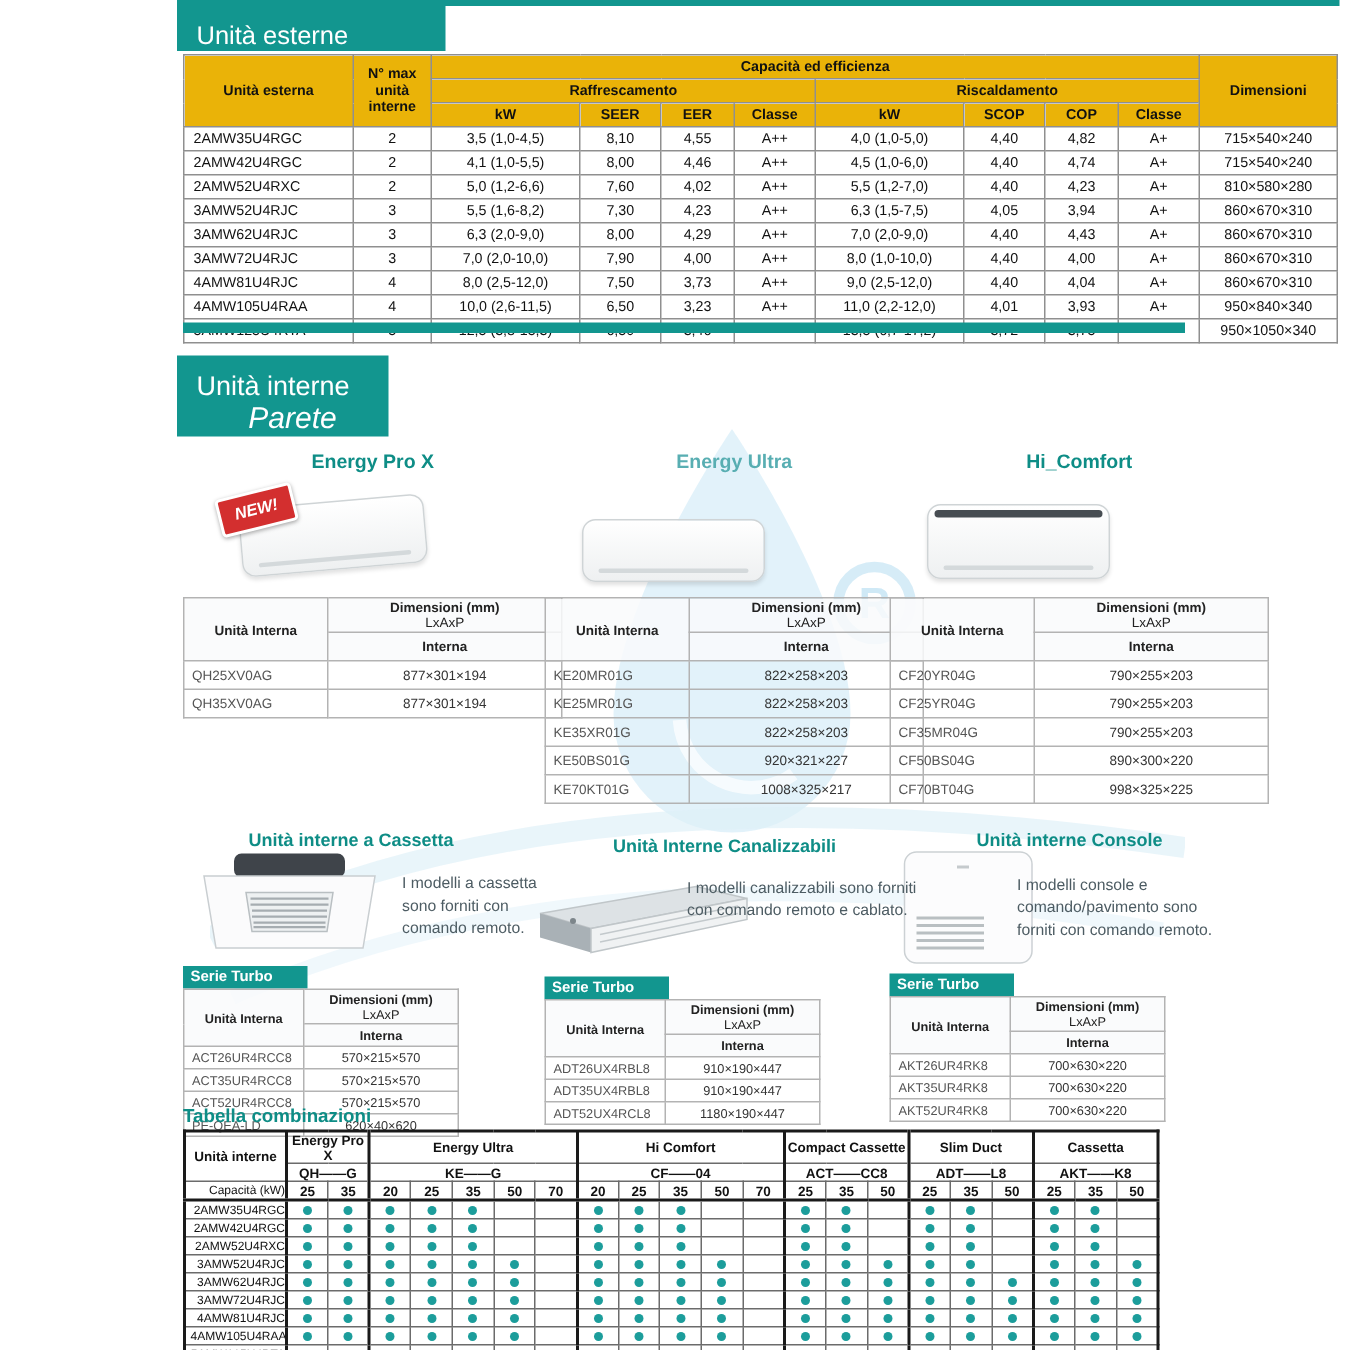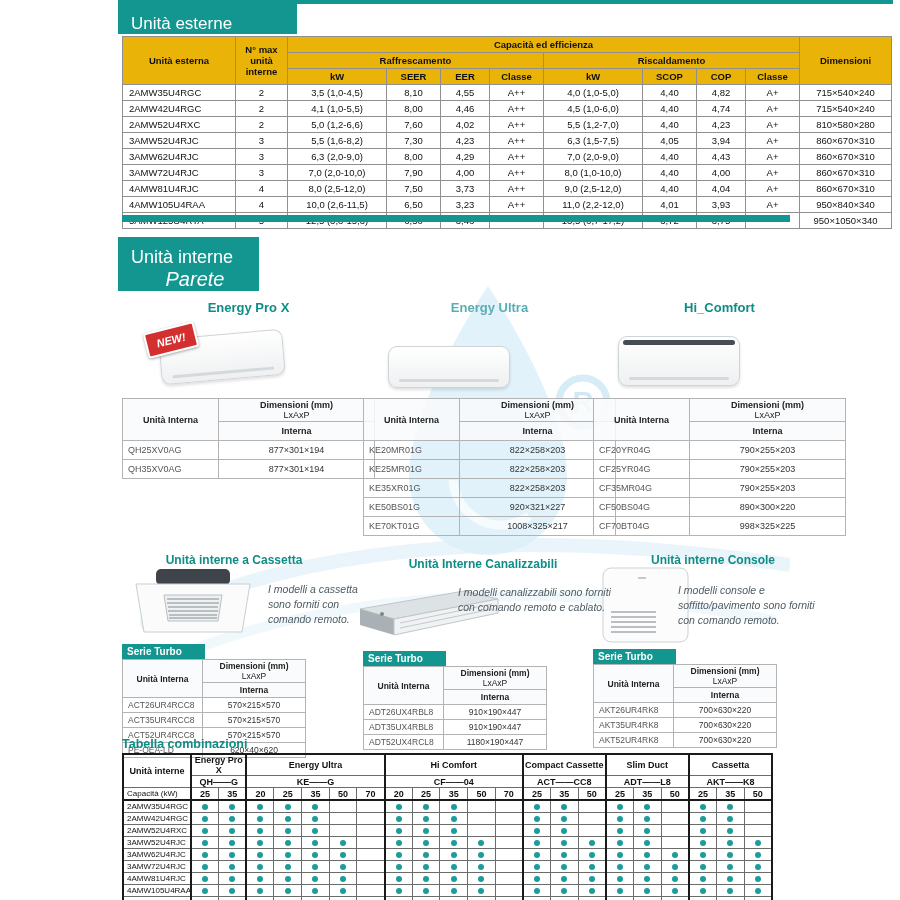--- a/index.html
+++ b/index.html
@@ -25,31 +25,31 @@
   .dim th,.dim td{border:1px solid #b3b3b3;padding:1px 3px;text-align:center;overflow:hidden}
   .dim thead th{background:rgba(249,250,251,.85);font-weight:bold;color:#222}
   .dim td.model{text-align:left;color:#555;padding-left:5px}
   .dim .hline2{font-weight:normal}
   .wall .dim th,.wall .dim td{height:16px}
   .serie .dim{font-size:8.5px}
   .serie .dim th,.serie .dim td{height:12px}
 
   .walltitle{font-weight:bold;font-size:13px;text-align:center}
   .sectitle{font-weight:bold;font-size:12px;text-align:center;color:var(--title_teal)}
-  .desc{font-style:italic;font-size:10.5px;line-height:1.45;color:#4d5c63}
+  .desc{font-size:10.5px;line-height:1.45;color:#4d5c63}
   .serielabel{background:var(--teal);color:#fff;font-weight:bold;font-size:10px;
               display:flex;align-items:center;padding-left:5px}
   .combotitle{color:var(--title_teal);font-weight:bold;font-size:12.5px}
 
   
   table.combo{border-collapse:collapse;table-layout:fixed;width:651px;font-size:9px;color:#111;border:2px solid #1a1a1a}
   .combo th,.combo td{border:1px solid #6b6b6b;padding:0;text-align:center;height:11px;font-weight:bold;overflow:hidden}
   .combo .gb{border-left:2px solid #1a1a1a}
   .combo .hsep{border-bottom:2px solid #1a1a1a}
-  .combo td.model,.combo th.model{font-weight:normal;font-size:8px;text-align:left;padding-left:3px;height:11px}
+  .combo td.model,.combo th.model{font-weight:normal;font-size:8px;text-align:right;padding-left:3px;height:11px}
   .dot{display:inline-block;width:6px;height:6px;border-radius:50%;background:var(--dot);vertical-align:middle}
 
   
   .acunit{background:linear-gradient(#ffffff,#eef0f1);border:1px solid #cfd4d6;border-radius:9px;box-shadow:0 2px 3px rgba(0,0,0,.12)}
   .acunit .slot{position:absolute;left:8%;right:8%;bottom:5px;height:3px;border-radius:2px;background:#d4d9db}
   .acunit .topbar{position:absolute;left:3%;right:3%;top:3px;height:5px;border-radius:3px;background:#474d52}
   .badge{background:var(--badge_red);color:#fff;font-weight:bold;font-style:italic;font-size:11px;
          display:flex;align-items:center;justify-content:center;border:2px solid #fff;
          box-shadow:0 1px 3px rgba(0,0,0,.35);transform:rotate(-14deg);border-radius:3px}
 </style>
@@ -400,21 +400,21 @@
       <line x1="13" y1="51" x2="58" y2="51"></line>
     <line x1="13" y1="56" x2="58" y2="56"></line>
       <line x1="13" y1="61" x2="58" y2="61"></line>
     <line x1="13" y1="66" x2="58" y2="66"></line>
   </g>
   <line x1="40" y1="12" x2="48" y2="12" stroke="#c5cacd" stroke-width="2"></line>
 </svg>
 
 <div class="abs layer desc" style="left:268px;top:582px;width:112px">I modelli a cassetta sono forniti con comando remoto.</div>
 <div class="abs layer desc" style="left:458px;top:585px;width:158px">I modelli canalizzabili sono forniti con comando remoto e cablato.</div>
-<div class="abs layer desc" style="left:678px;top:583px;width:138px">I modelli console e soffitto/pavimento sono forniti con comando remoto.</div>
+<div class="abs layer desc" style="left:678px;top:583px;width:138px">I modelli console e comando/pavimento sono forniti con comando remoto.</div>
 
 <div class="abs layer serielabel" style="left:122px;top:644px;width:78px;height:15px">Serie Turbo</div>
 <div class="abs layer serielabel" style="left:363px;top:651px;width:78px;height:15px">Serie Turbo</div>
 <div class="abs layer serielabel" style="left:593px;top:649px;width:78px;height:15px">Serie Turbo</div>
 
 <div class="abs layer serie" style="left:122px;top:659px;width:184px">
     <table class="dim" id="serie-table-0">
       <colgroup>
         <col style="width: 80px;">
         <col>

